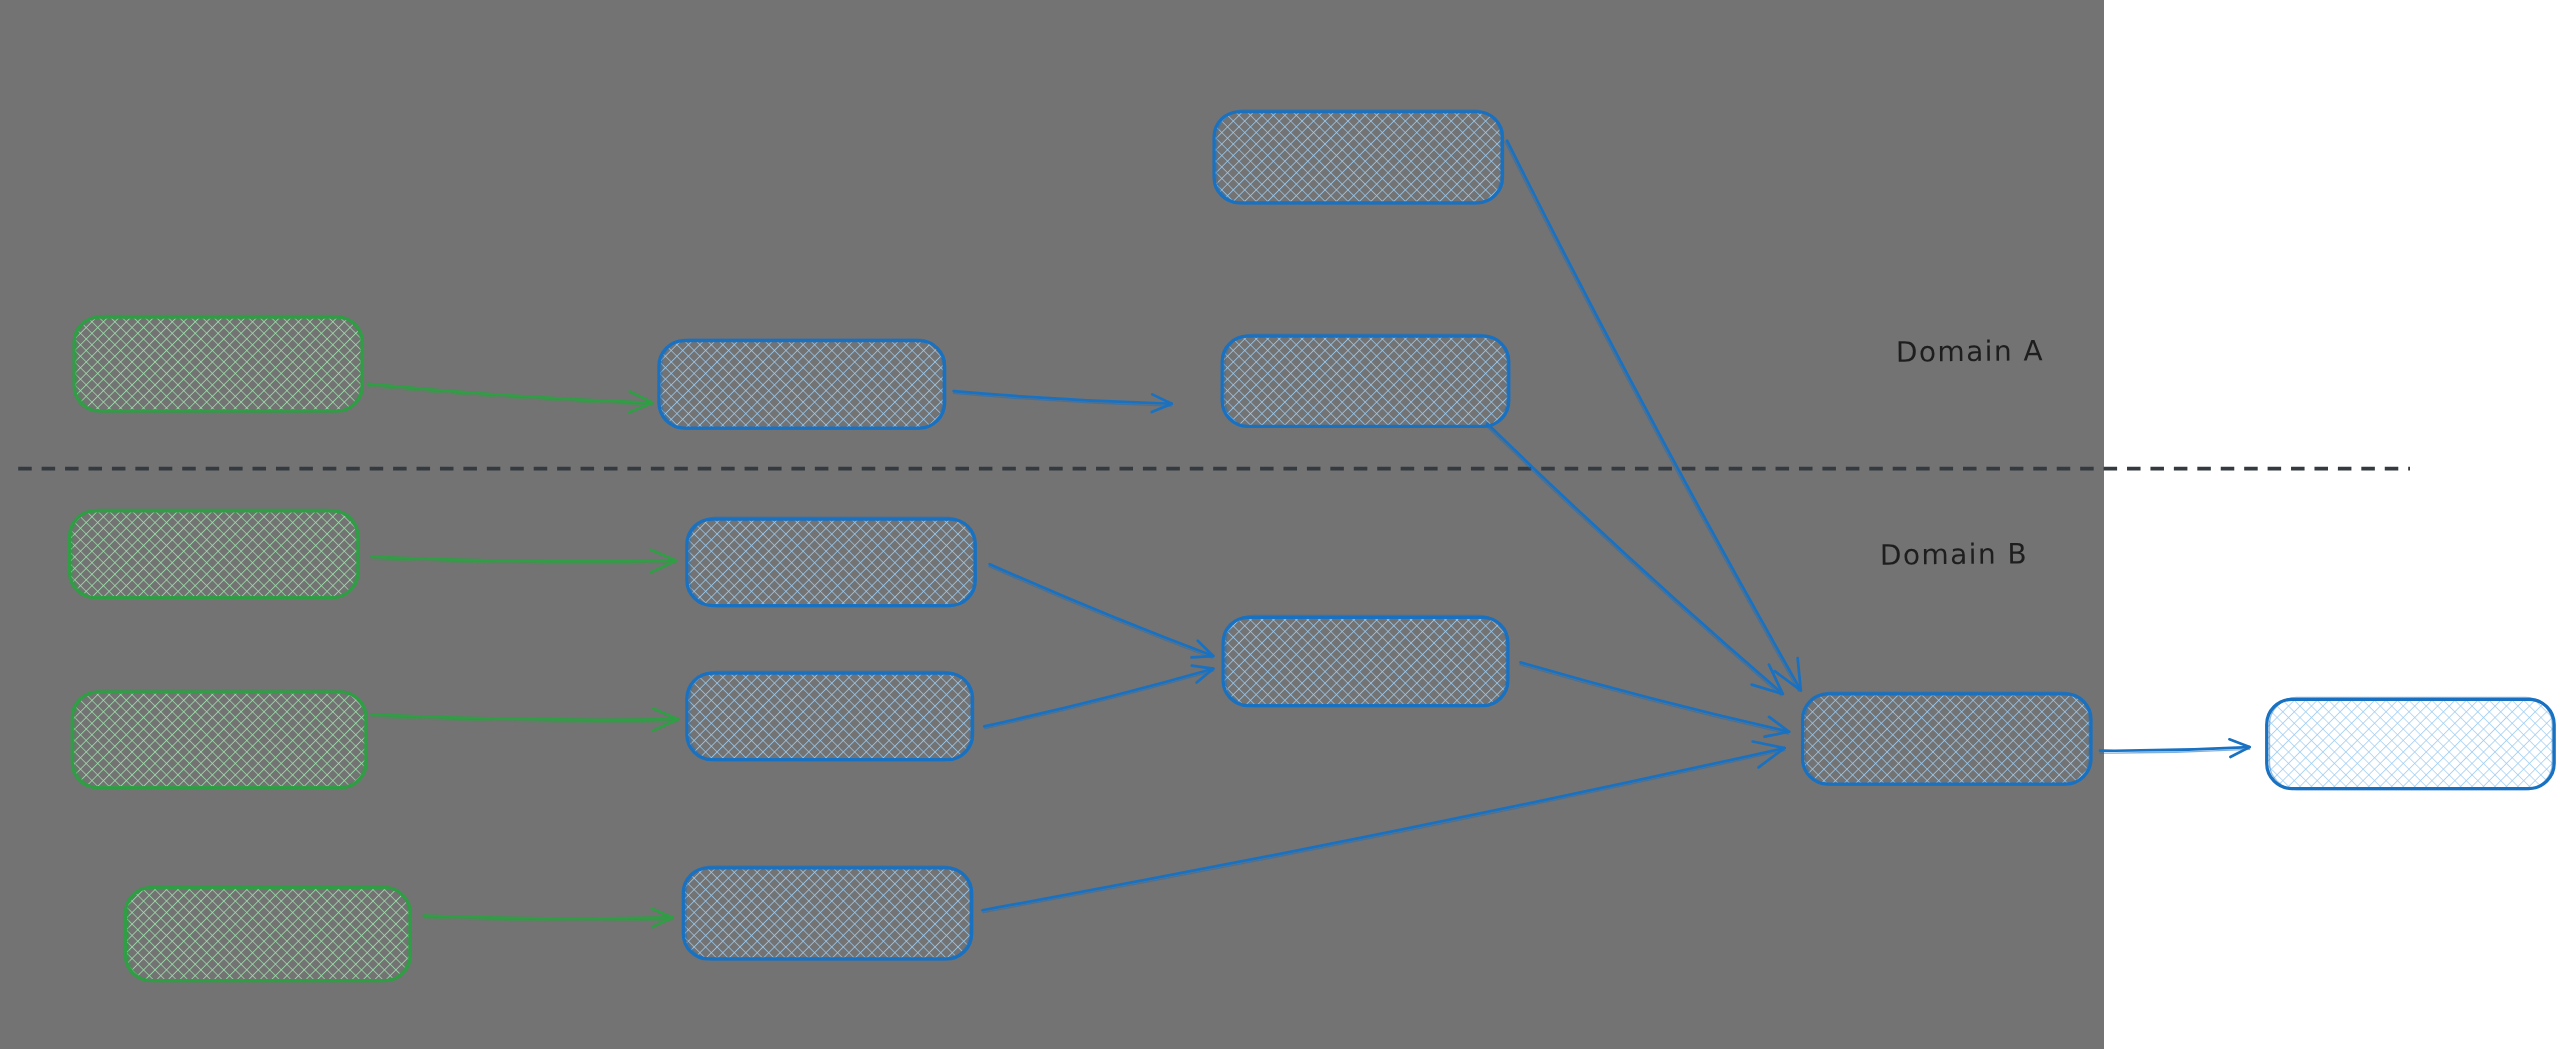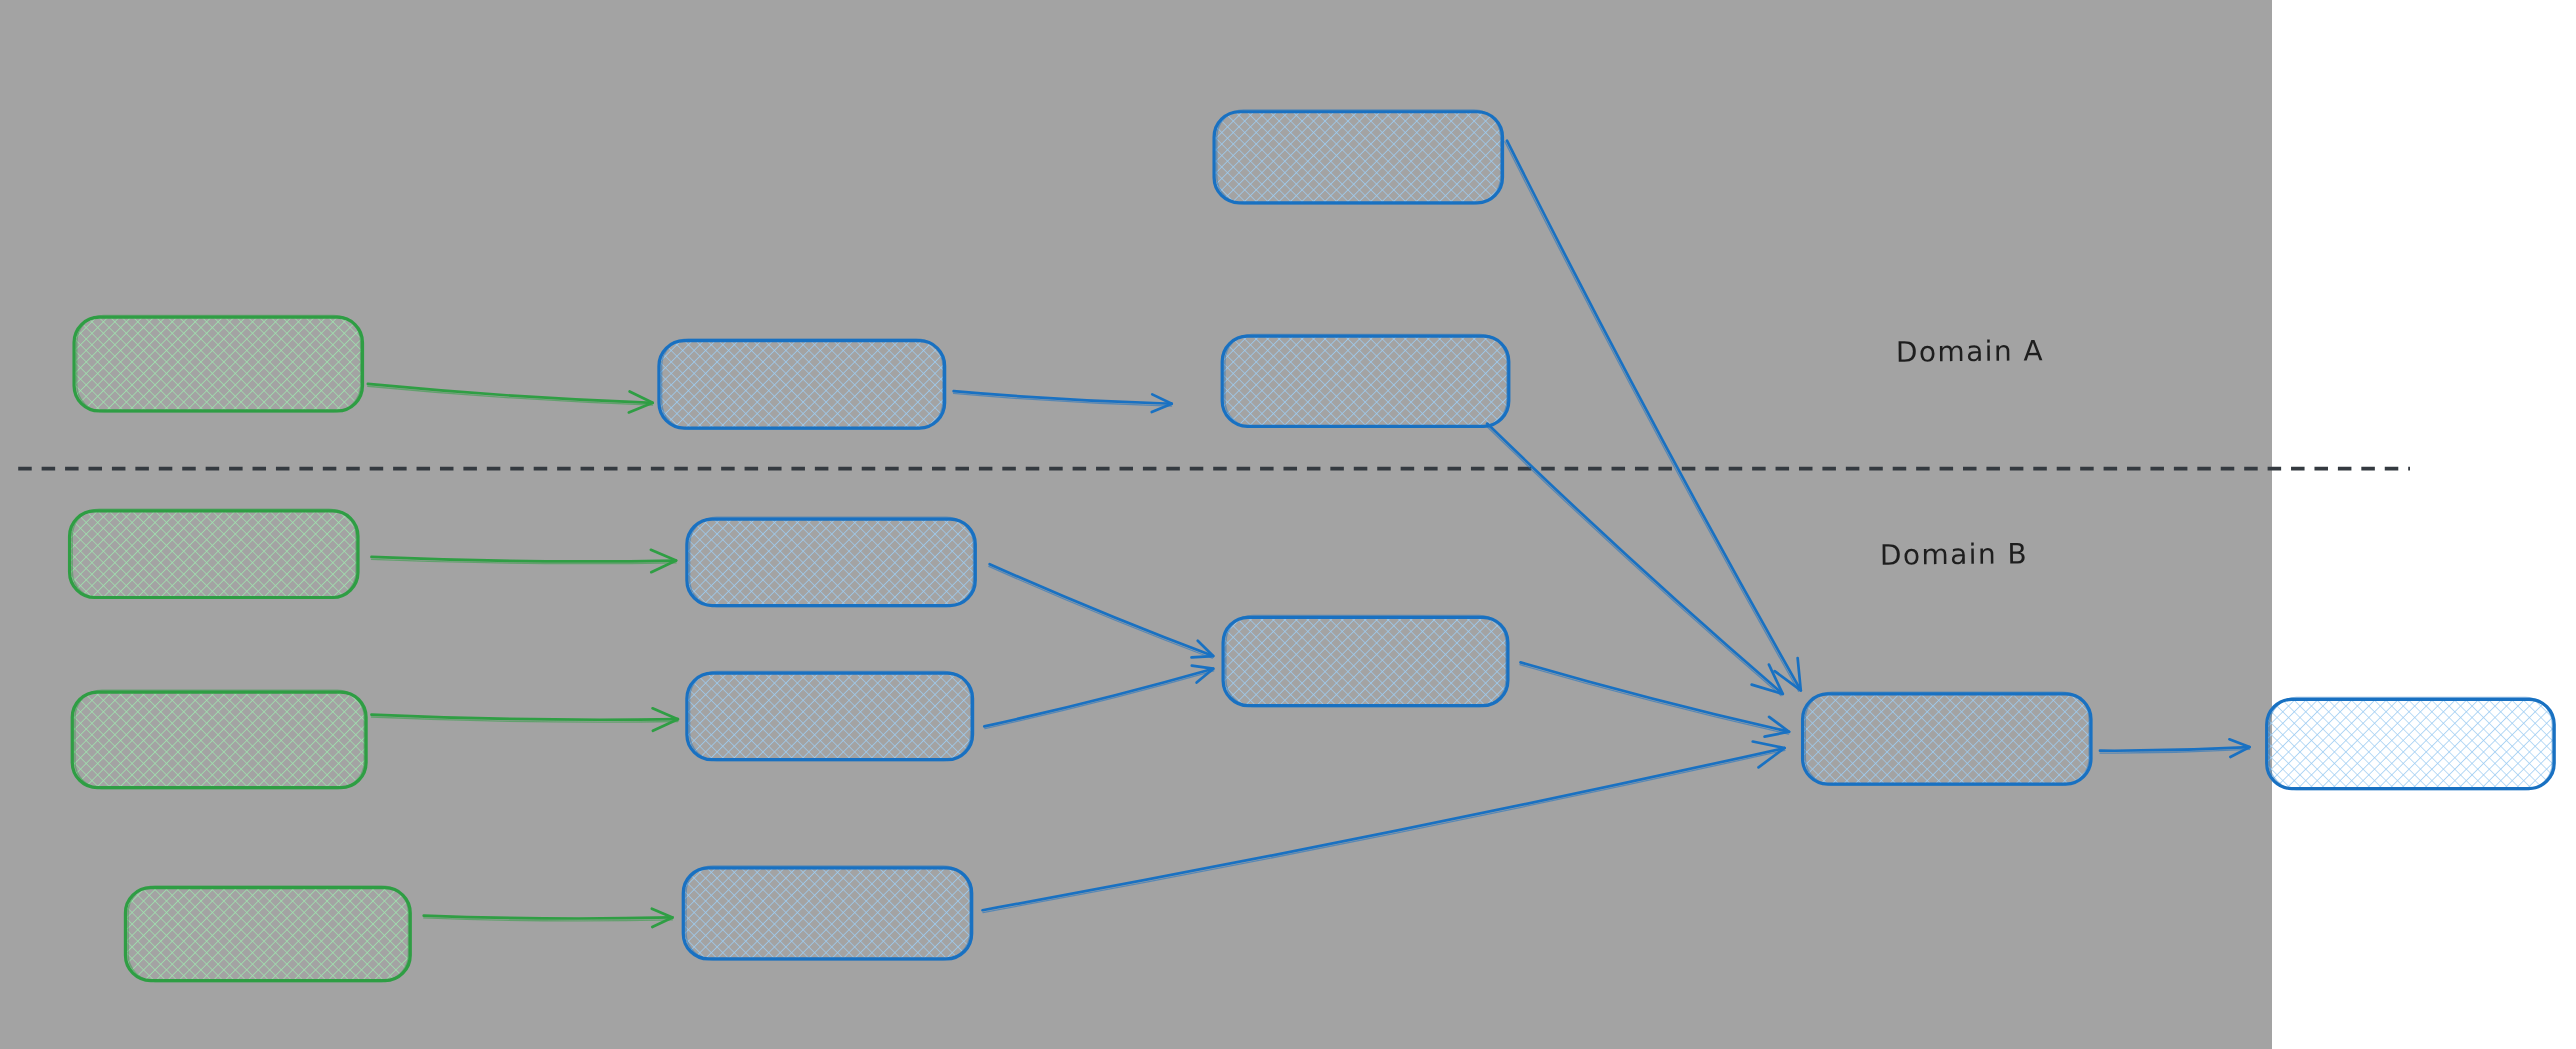--- a/index.html
+++ b/index.html
@@ -8,23 +8,23 @@
     background: #ffffff;
   }
   body {
     width: 2576px;
     height: 1049px;
     overflow: hidden;
     font-family: "DejaVu Sans", sans-serif;
   }
   .canvas {
     position: relative;
-    width: 2272px;
+    width: 2104px;
     height: 1049px;
-    background: #a3a3a3;
+    background: #737373;
   }
   .canvas svg {
     position: absolute;
     left: 0;
     top: 0;
   }
   .domain-label {
     position: absolute;
     font-family: "DejaVu Sans", sans-serif;
     font-size: 28px;

